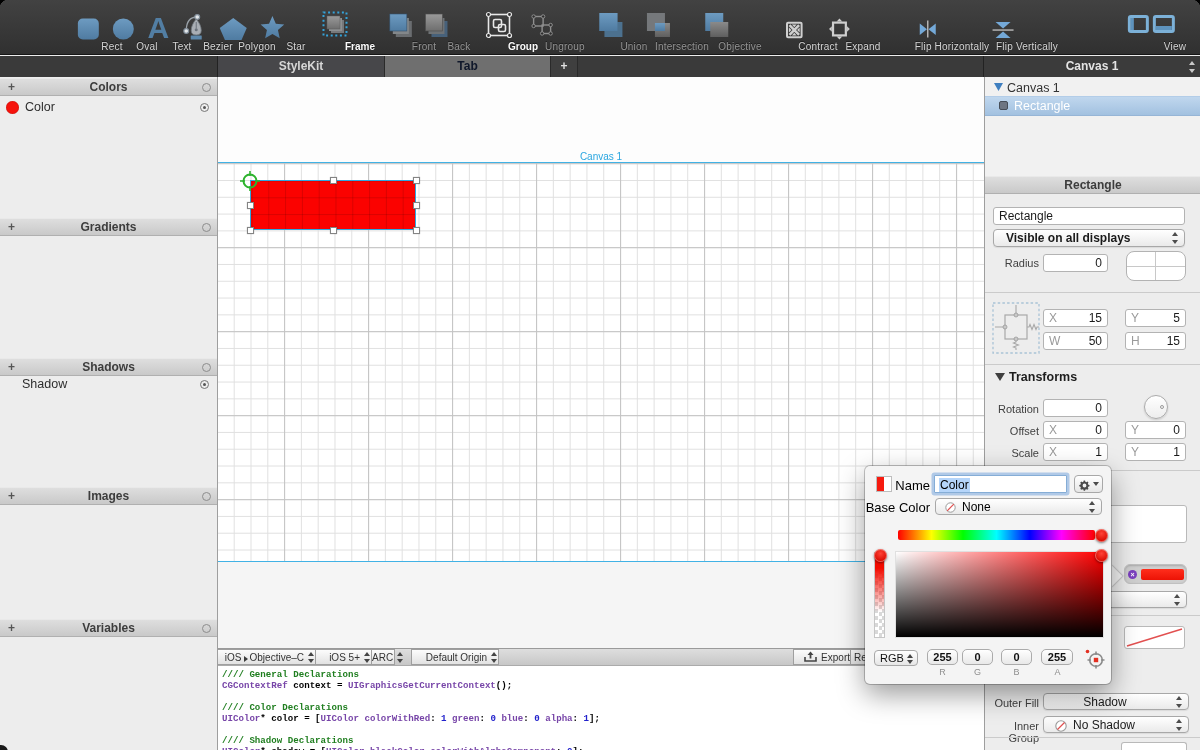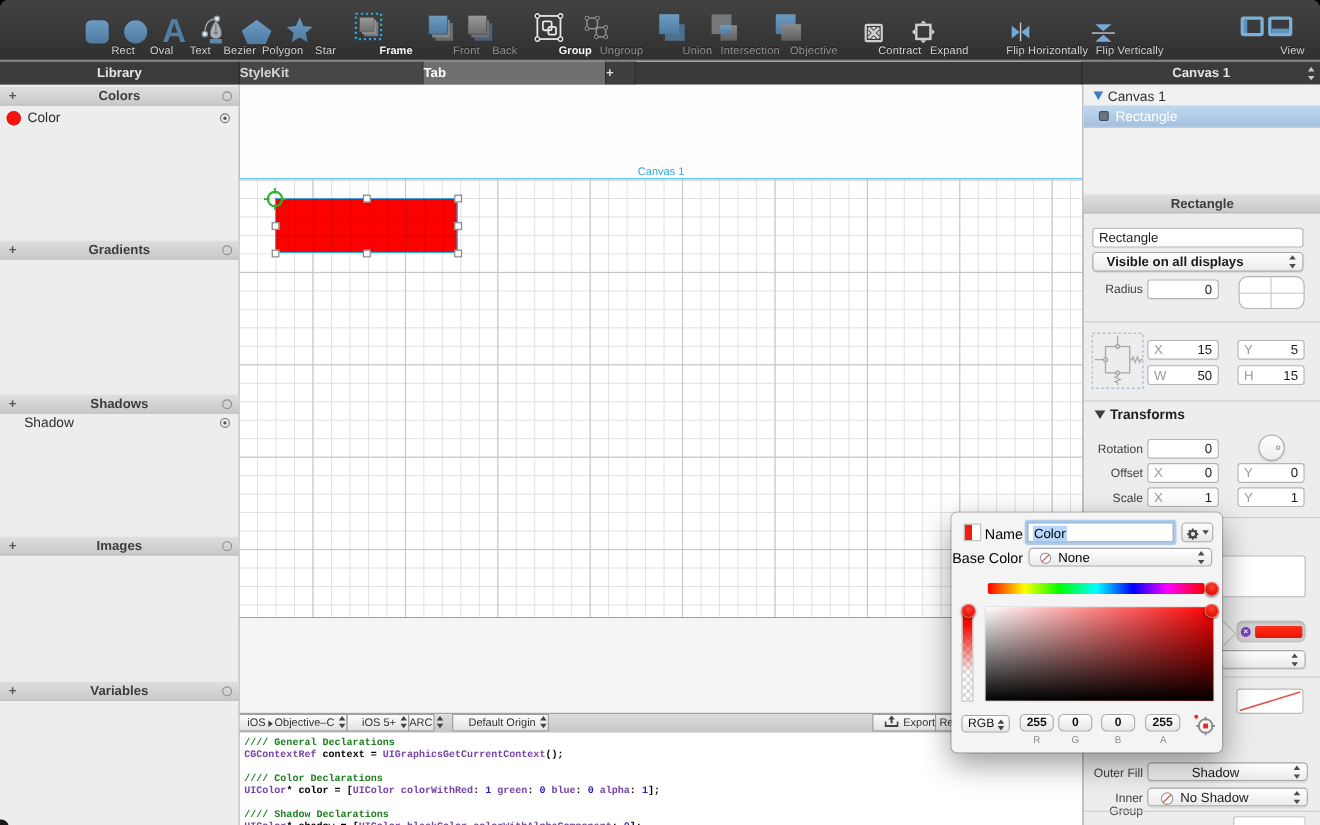--- a/index.html
+++ b/index.html
@@ -10,21 +10,21 @@
 #toolbar{position:absolute;left:0;top:0;width:1200px;height:55px;background:linear-gradient(#424242,#303030);border-bottom:1px solid #161616;}
 .ti{position:absolute;top:5px;transform:translateX(-50%);text-align:center;}
 .ti .lb{font-size:10px;color:#d4d4d4;margin-top:1px;white-space:nowrap;text-shadow:0 -1px 0 rgba(0,0,0,0.5);letter-spacing:0.2px;margin-left:48px;}
 .ti .lbb{color:#fafafa;font-weight:bold;letter-spacing:0;}
 .ti .lbd{color:#929292;}
 .ti .ic{height:35px;display:flex;align-items:flex-end;justify-content:center;}
 
 
 #row2{position:absolute;left:0;top:56px;width:1200px;height:21px;background:#3a3a3a;}
 .darkhdr{position:absolute;top:0;height:21px;background:#3b3b3b;color:#e4e4e4;font-weight:bold;font-size:12px;text-align:center;line-height:21px;}
-.tab{position:absolute;top:0;height:21px;font-size:12px;line-height:21px;}
+.tab{position:absolute;top:0;height:21px;font-size:12px;text-align:center;line-height:21px;}
 
 
 #lsb{position:absolute;left:0;top:77px;width:218px;height:673px;background:#ededed;border-right:1px solid #9e9e9e;}
 .sech{position:absolute;left:0;width:217px;height:18px;background:linear-gradient(#dedede,#c9c9c9);border-top:1px solid #e9e9e9;border-bottom:1px solid #b0b0b0;font-size:12px;font-weight:bold;color:#3d3d3d;text-align:center;line-height:16px;}
 .sech .plus{position:absolute;left:8px;top:0;color:#555;font-weight:bold;}
 .circ{position:absolute;right:6px;width:9px;height:9px;border:1px solid #8d8d8d;border-radius:50%;}
 .radio{position:absolute;right:8px;width:9px;height:9px;border:1px solid #777;border-radius:50%;}
 .radio:after{content:"";position:absolute;left:2px;top:2px;width:3px;height:3px;background:#555;border-radius:50%;}
 
 
@@ -289,24 +289,23 @@
 <rect x="3.5" y="6.5" width="18" height="15" rx="1.5" fill="none" stroke="#7cb1d8" stroke-width="3"></rect>
 <rect x="5" y="8" width="3" height="12" fill="#5e93bd"></rect>
 <rect x="28.5" y="6.5" width="19" height="15" rx="1.5" fill="none" stroke="#7cb1d8" stroke-width="3"></rect>
 <rect x="30" y="16" width="16" height="4" fill="#5e93bd"></rect>
         </svg>
       </div>
       <div class="lb">View</div>
     </div>
 </div>
 <div id="row2">
-<div class="darkhdr" style="left:0;width:217px;">Library</div>
 <div style="position:absolute;left:217px;top:0;width:1px;height:21px;background:#222;"></div>
 <div class="tab" style="left:218px;width:166px;background:#47474a;color:#d6d6d6;font-weight:bold;">StyleKit</div>
-<div class="tab" style="left:384px;width:166px;background:#6f6f6f;color:#ffffff;font-weight:bold;border-left:1px solid #2a2a2a;">Tab</div>
+<div class="tab" style="left:384px;width:166px;background:#6f6f6f;color:#0f172a;font-weight:bold;border-left:1px solid #2a2a2a;">Tab</div>
 <div class="tab" style="left:550px;width:28px;background:#3f3f3f;color:#e0e0e0;font-weight:bold;border-left:1px solid #2a2a2a;border-right:1px solid #2a2a2a;">+</div>
 <div style="position:absolute;left:983px;top:0;width:1px;height:21px;background:#222;"></div>
 <div class="darkhdr" style="left:984px;width:216px;">Canvas 1</div>
 <div style="position:absolute;left:1188px;top:4px;width:7px;height:13px;">
 <svg width="8" height="14">
         <path d="M4 1 L7 5 L1 5 Z" fill="#c9c9c9"></path>
         <path d="M4 13 L7 9 L1 9 Z" fill="#c9c9c9"></path>
       </svg></div>
 </div>
 <div id="lsb">

